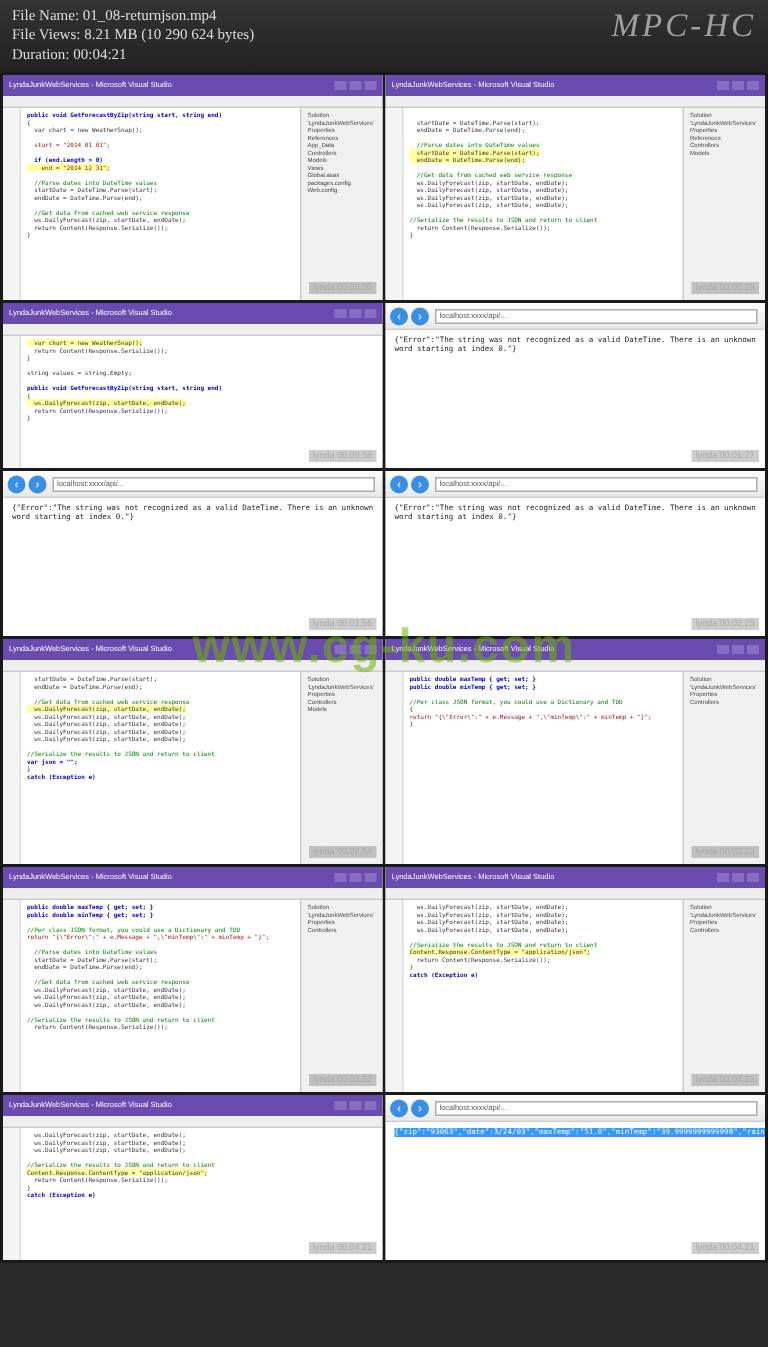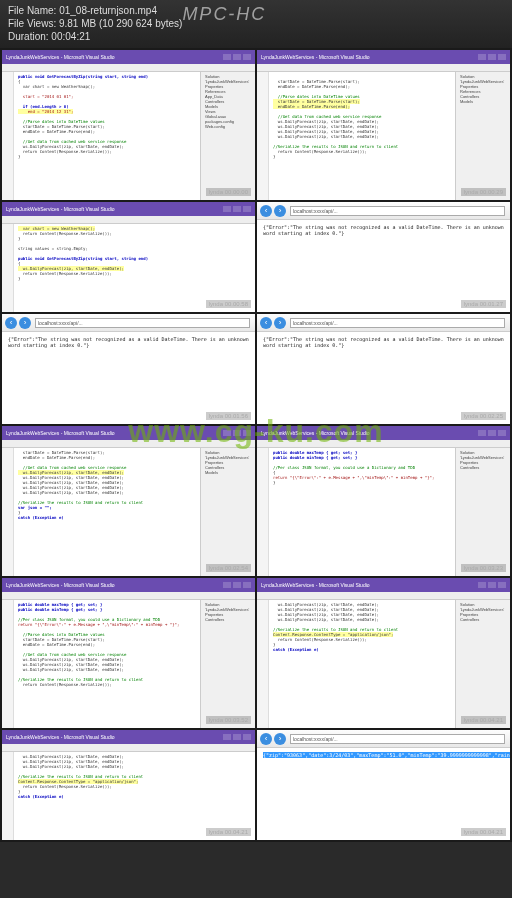--- a/index.html
+++ b/index.html
@@ -12,23 +12,25 @@
   overflow: hidden;
   position: relative;
 }
 .topbar {
   background: linear-gradient(#333, #222);
   color: #ddd;
   height: 48px;
   padding: 4px 8px;
   font-size: 10px;
   display: flex;
+  justify-content: space-between;
+  font-family: Liberation Serif, serif;
 }
 .topbar .meta { line-height: 1.3; }
-.topbar .brand { font-size: 18px; font-weight: 300; letter-spacing: 2px; opacity: .65; font-style: italic; }
+.topbar .brand { font-size: 22px; font-weight: 300; letter-spacing: 2px; opacity: .65; font-style: italic; }
 .grid {
   display: grid;
   grid-template-columns: 1fr 1fr;
   grid-auto-rows: auto;
   gap: 2px;
   padding: 2px;
   background: #1a1a1a;
 }
 .thumb {
   width: 100%;
@@ -139,21 +141,21 @@
 }
 .codeblock { white-space: pre; }
 .hlsel { background: #3399ff; color: #fff; }
 </style>
 </head>
 <body>
 
 <div class="topbar">
   <div class="meta">
     <div><span>File Name:</span> <span>01_08-returnjson.mp4</span></div>
-    <div><span>File Views:</span> <span>9.81 MB (10 290 624 bytes)</span></div>
+    <div><span>File Views:</span> <span>8.21 MB (10 290 624 bytes)</span></div>
     <div><span>Duration:</span> <span>00:04:21</span></div>
   </div>
   <div class="brand">MPC-HC</div>
 </div>
 
 <div class="big-wm">www.cg-ku.com</div>
 
 <div class="grid">
 
   <div class="thumb vs">

